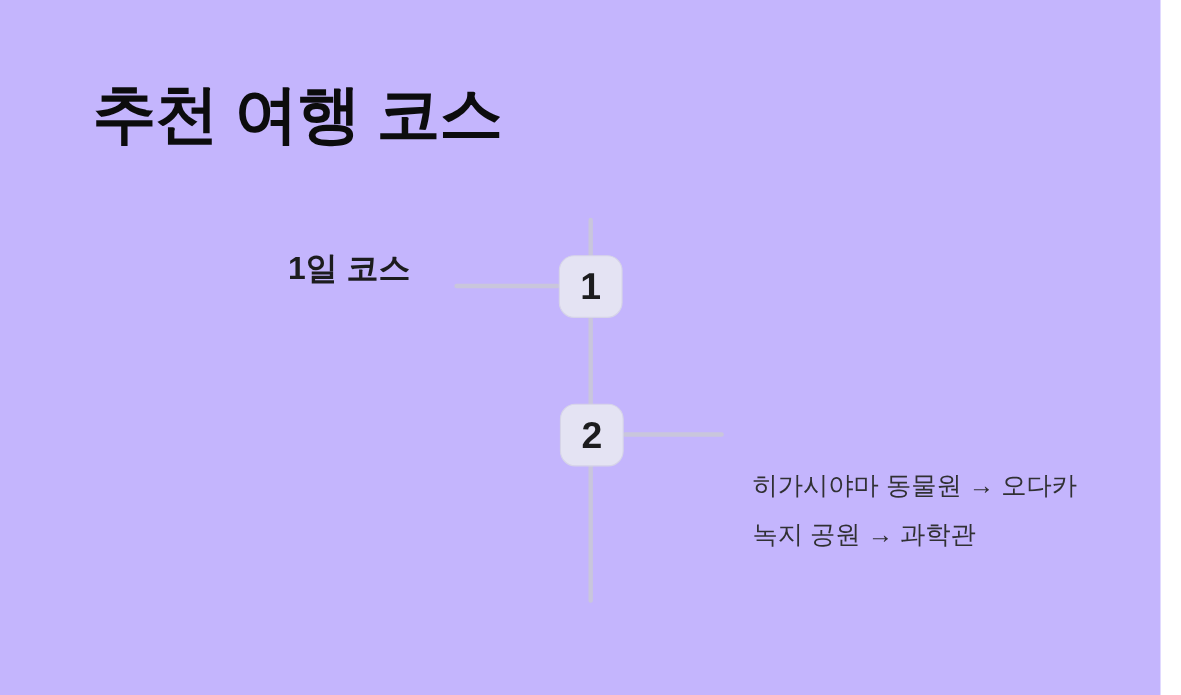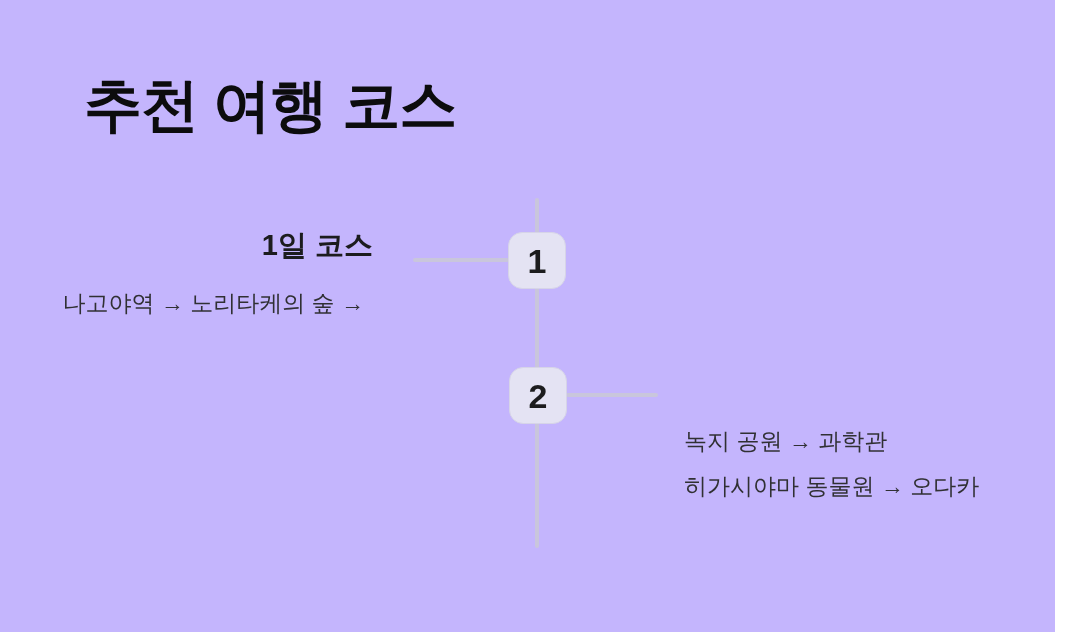--- a/index.html
+++ b/index.html
@@ -100,25 +100,24 @@
   <h1 class="title">추천 여행 코스</h1>
 
   <div class="vline"></div>
 
   <div class="connector c1"></div>
   <div class="badge b1">
     <span>1</span>
   </div>
   <div class="course-label l1">1일 코스</div>
   <div class="course-desc d1">
-    <div class="line-first">나고야역 → 노리타케의 숲 →</div>
   </div>
 
   <div class="connector c2"></div>
   <div class="badge b2">
     <span>2</span>
   </div>
   <div class="course-desc d2">
+    <div>히가시야마 동물원 → 오다카</div>
     <div>녹지 공원 → 과학관</div>
-    <div>히가시야마 동물원 → 오다카</div>
   </div>
 
 </div>
 
 </body></html>

